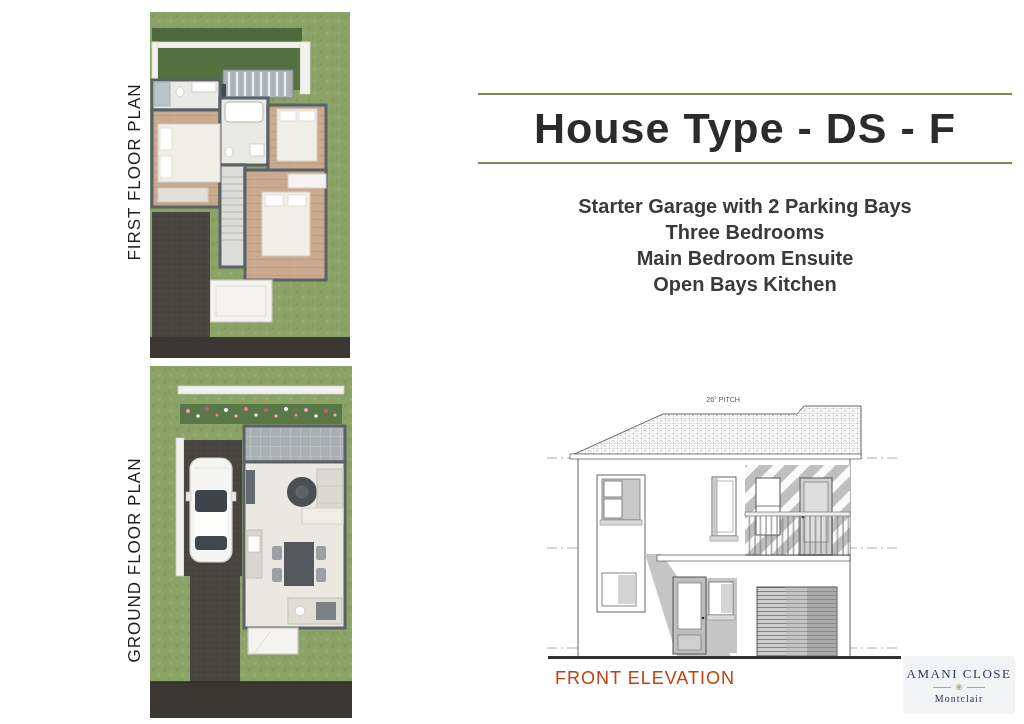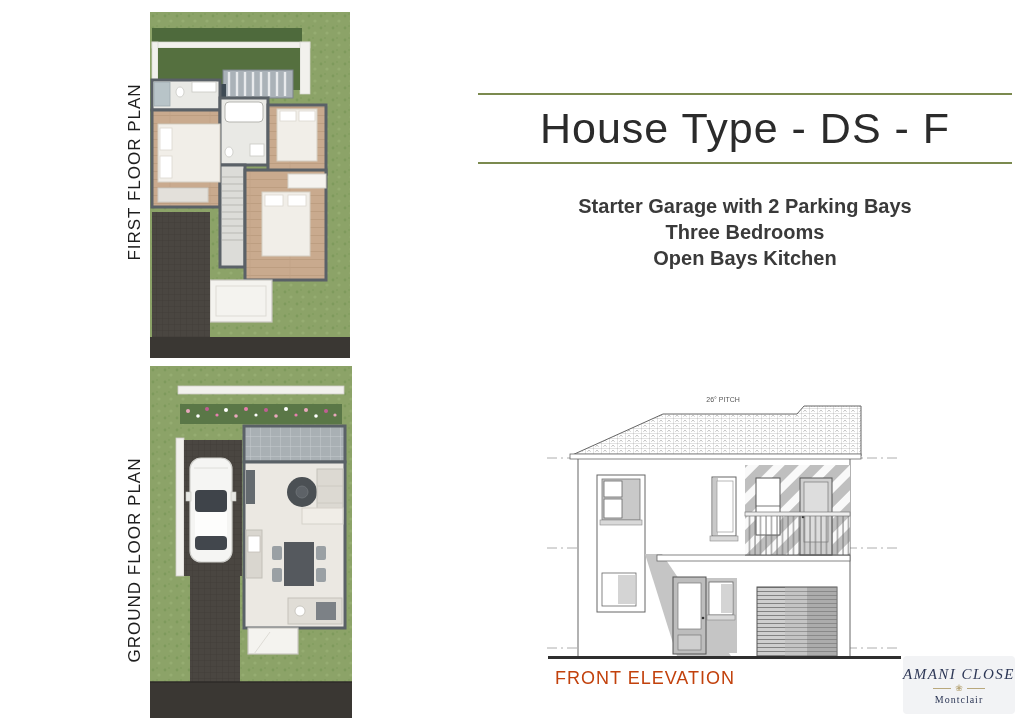--- a/index.html
+++ b/index.html
@@ -2,21 +2,21 @@
 <html><head>
 <meta charset="utf-8">
 <style>
   html,body{margin:0;padding:0;background:#ffffff;}
   #page{position:relative;width:1024px;height:724px;background:#ffffff;overflow:hidden;
         font-family:"Liberation Sans",sans-serif;}
 
   
   .centered{position:absolute;left:478px;width:534px;text-align:center;color:#2b2b2b;}
   #area-label{top:38px;font-size:46px;letter-spacing:2px;font-weight:400;}
-  #main-title{top:104px;font-size:43px;letter-spacing:1px;font-weight:400;}
+  #main-title{top:104px;font-size:43px;letter-spacing:1px;font-weight:700;}
   .divider{position:absolute;left:478px;width:534px;height:2px;background:#7b8a4f;}
   #divider-1{top:93px;}
   #divider-2{top:162px;}
   #features{top:193px;font-size:20px;line-height:26px;color:#3a3a3a;font-weight:700;}
 
   
   .plan-label{position:absolute;white-space:nowrap;font-size:17px;letter-spacing:1px;
               color:#1e1e1e;transform:translate(-50%,-50%) rotate(-90deg);}
   #label-first{left:135px;top:172px;}
   #label-ground{left:135px;top:560px;}
@@ -26,21 +26,21 @@
   #plan-ground{position:absolute;left:150px;top:366px;width:202px;height:352px;}
 
   
   #elevation{position:absolute;left:545px;top:388px;width:470px;height:285px;}
   #elevation-label{position:absolute;left:555px;top:668px;font-size:18px;letter-spacing:1px;color:#c2410c;}
 
   
   #logo{position:absolute;left:903px;top:656px;width:112px;height:58px;background:#f2f3f5;
         border-radius:4px;display:flex;flex-direction:column;align-items:center;justify-content:center;
         font-family:"Liberation Serif",serif;color:#2d3756;}
-  #logo-name{font-size:15px;letter-spacing:1.5px;font-style:italic;}
+  #logo-name{font-size:13px;letter-spacing:1.5px;}
   .logo-div-row{display:flex;align-items:center;gap:4px;margin:1px 0;}
   .logo-line{width:18px;height:1px;background:#b9a87c;}
   #logo-flower{color:#b9a87c;font-size:9px;line-height:9px;}
   #logo-sub{font-size:10px;letter-spacing:1px;}
 
   svg{display:block;}
 </style>
 </head>
 <body>
 
@@ -247,20 +247,21 @@
     </svg>
   </div>
 
   <div class="divider" id="divider-1"></div>
   <div class="centered" id="main-title">House Type - DS - F</div>
   <div class="divider" id="divider-2"></div>
 
   <div class="centered" id="features">
     <div>Starter Garage with 2 Parking Bays</div>
     <div>Three Bedrooms</div>
+    <div>Main Bedroom Ensuite</div>
     <div>Open Bays Kitchen</div>
   </div>
 
   <div id="elevation">
     <svg viewBox="0 0 470 285" width="470" height="285">
       <defs>
         <pattern id="tiles" width="8" height="5" patternUnits="userSpaceOnUse">
           <path d="M0 0H8 M0 0V5 M4 2 l1.6 1.8 M4 2 l-1.6 1.8" stroke="#8a8a8a" stroke-width="0.5" fill="none"></path>
         </pattern>
         <pattern id="slats" width="8" height="4" patternUnits="userSpaceOnUse">

